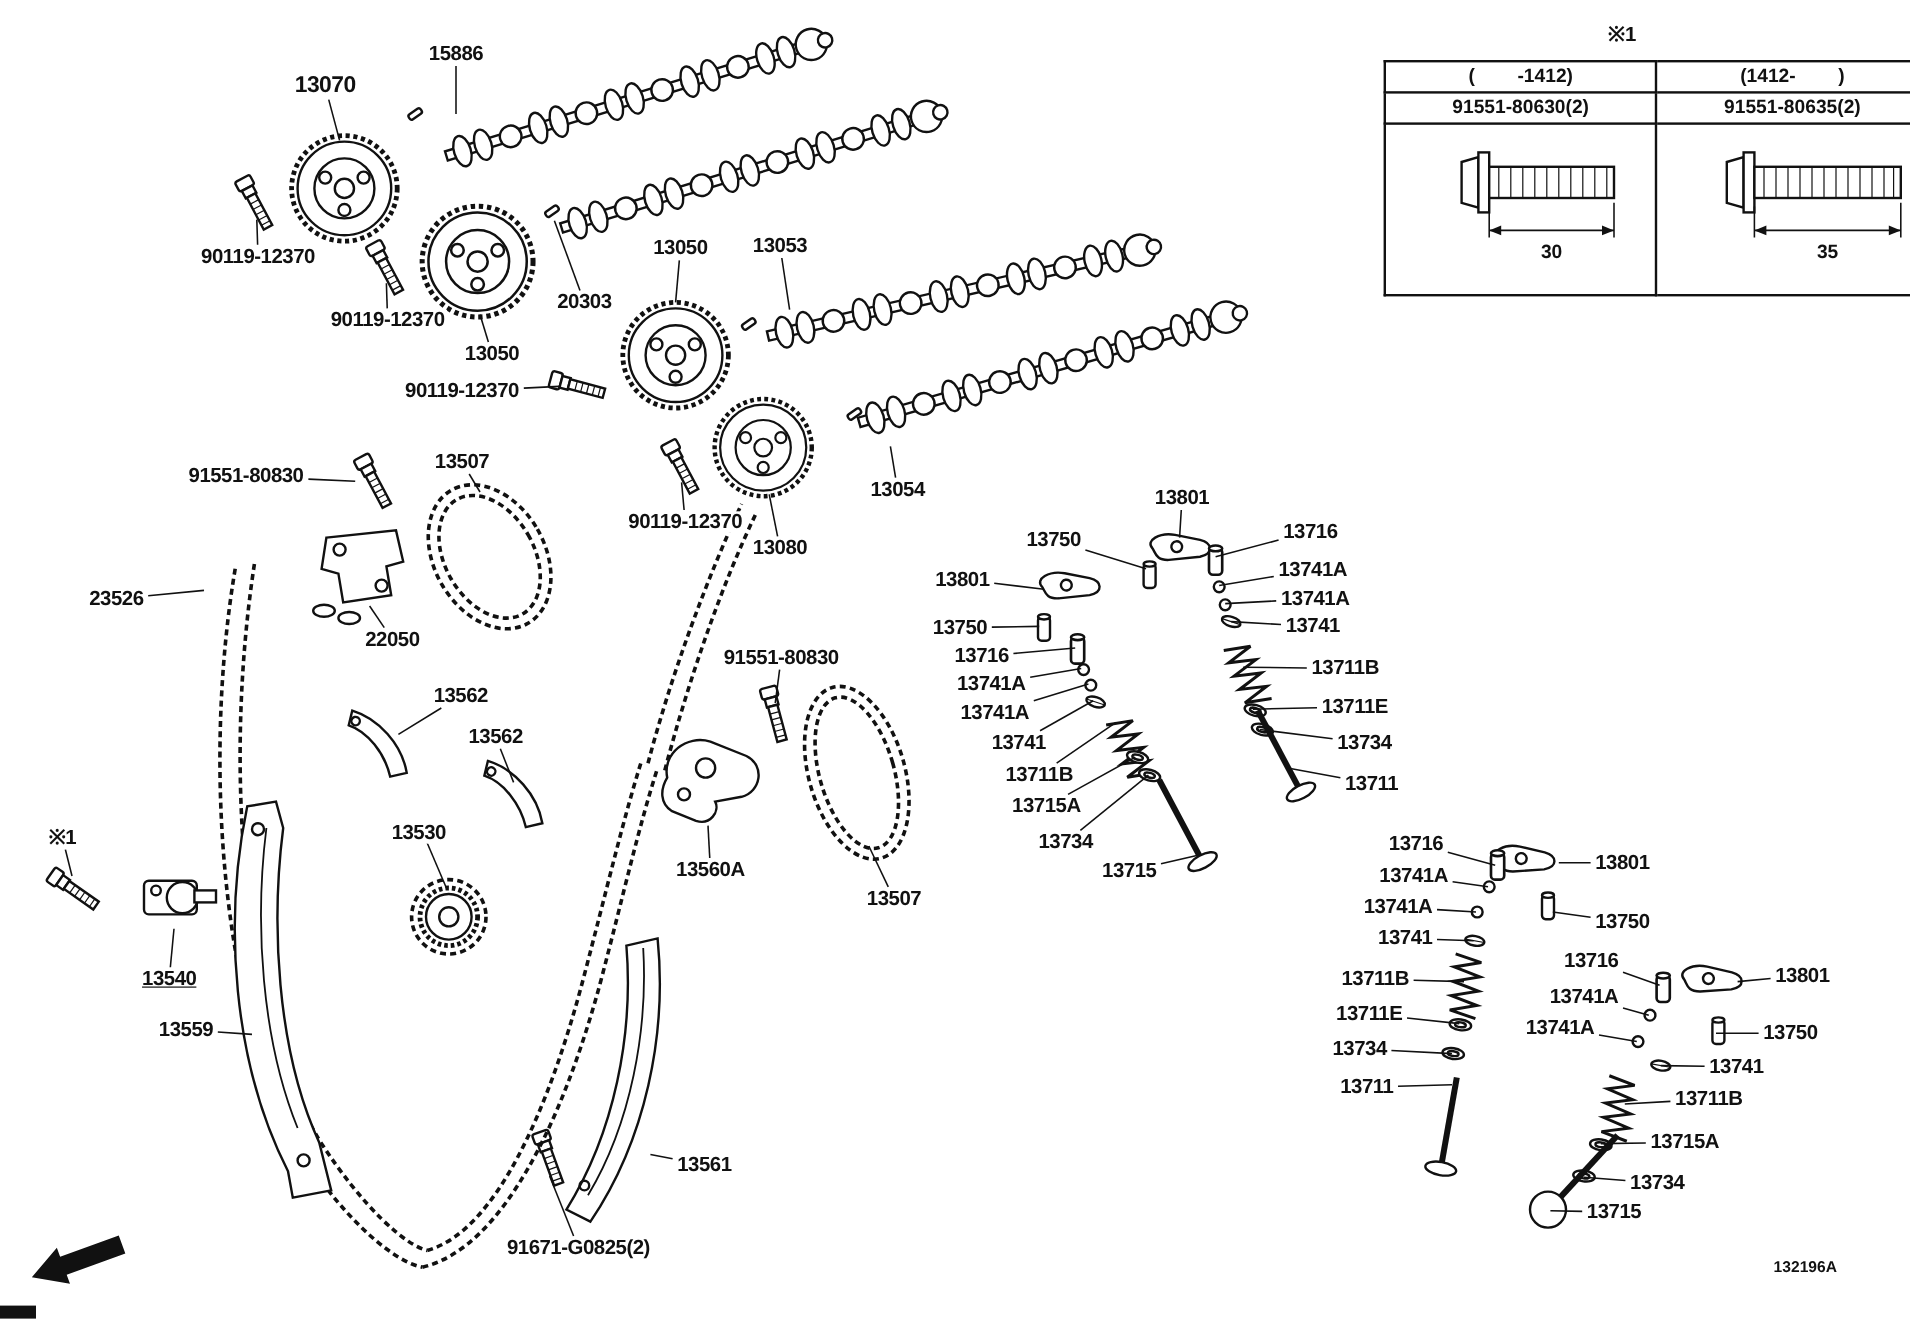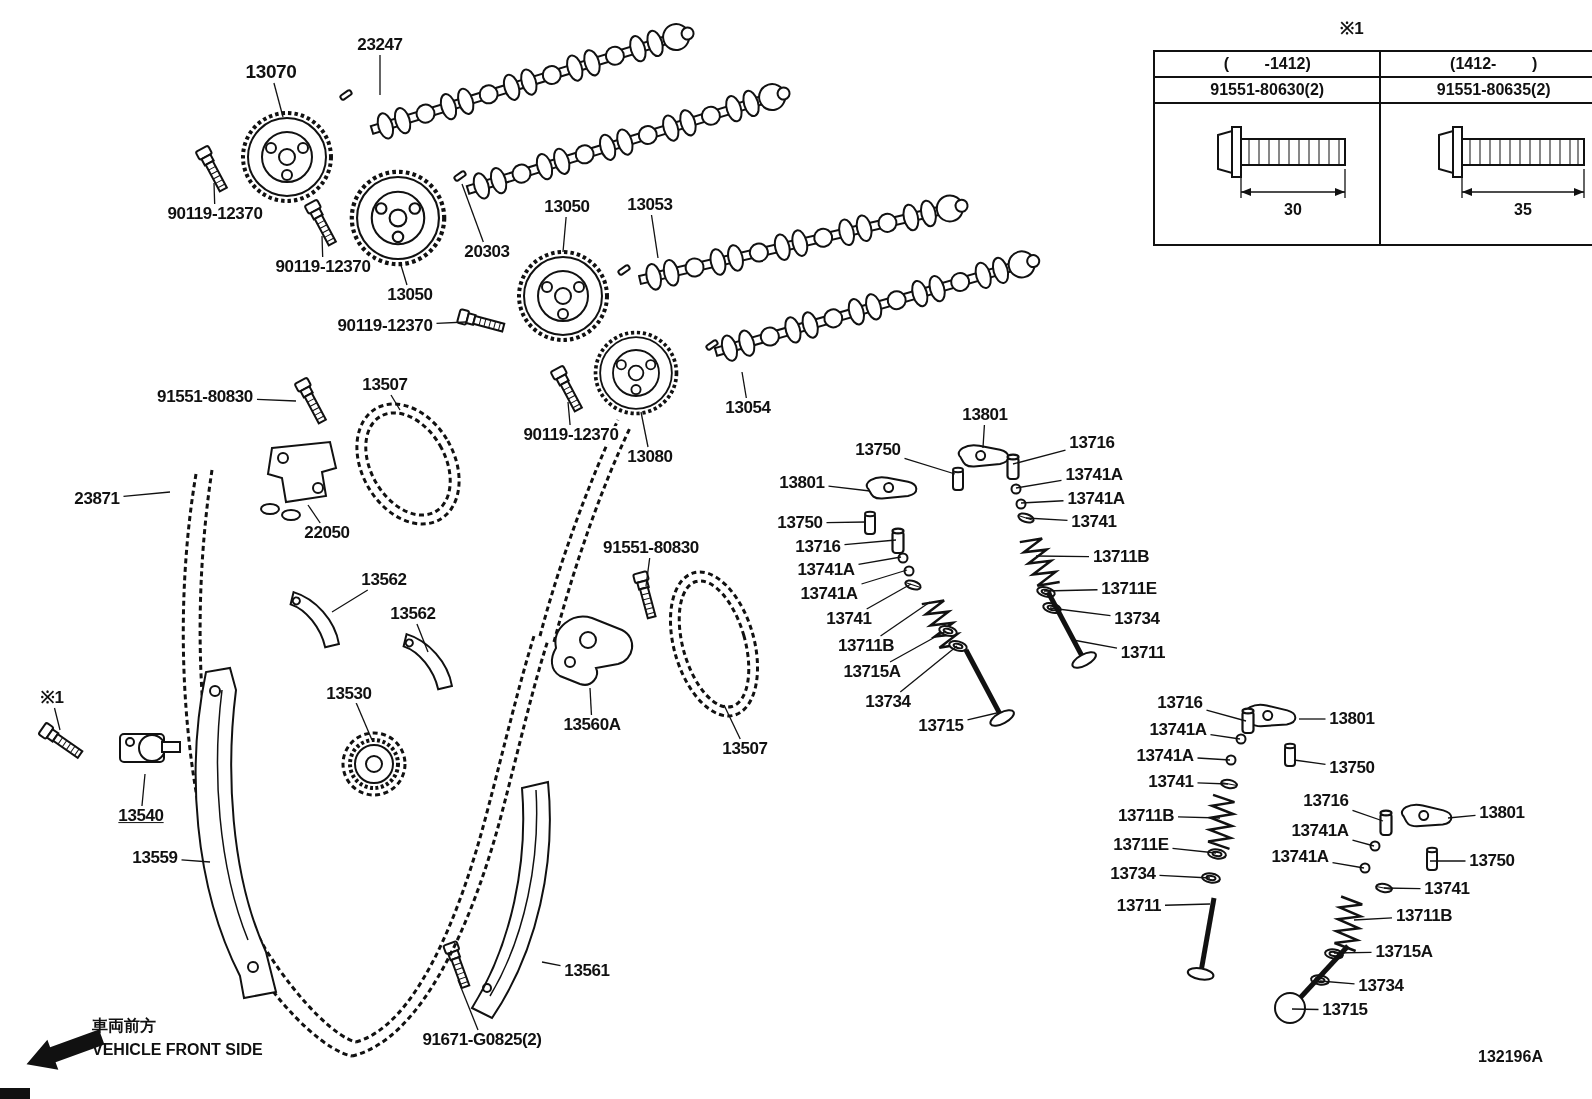--- a/index.html
+++ b/index.html
@@ -14,21 +14,21 @@
   .chain{fill:none;stroke:#111;stroke-width:3;stroke-dasharray:5 3.5;}
   .thin{fill:none;stroke:#111;stroke-width:1.5;}
   
   #inset-marker{position:absolute;left:1340px;top:16px;font-weight:700;font-size:17px;}
   #inset{position:absolute;left:1153px;top:50px;width:392px;border-collapse:collapse;background:#fff;}
   #inset td{border:2px solid #111;text-align:center;font-weight:700;font-size:16px;padding:3px 0;white-space:pre;}
   #inset .bolt-cell{height:104px;padding:0;margin-left:32px;}
   
   #front-arrow{position:absolute;left:18px;top:1020px;}
   #front-side{position:absolute;left:92px;top:1014px;font-weight:700;font-size:16px;line-height:24px;}
-  #footer-code{position:absolute;left:1478px;top:1048px;font-weight:700;font-size:16px;}
+  #footer-code{position:absolute;left:1478px;top:1048px;font-weight:700;font-size:13px;}
   #corner-mark{position:absolute;left:0;top:1088px;width:30px;height:11px;background:#111;}
 </style>
 </head>
 <body>
 
 <div id="stage">
 
   <svg id="artwork" width="1592" height="1099" viewBox="0 0 1592 1099">
     <defs>
       <g id="lobe">
@@ -364,34 +364,34 @@
         <line x1="141.95238095238096" y1="806" x2="145" y2="774" class="leader"></line>
         <line x1="181.5" y1="859.9272727272727" x2="210" y2="862" class="leader"></line>
         <line x1="54.5" y1="708" x2="60" y2="730" class="leader"></line>
         <line x1="560.5" y1="965.7" x2="542" y2="962" class="leader"></line>
         <line x1="478" y1="1030" x2="458" y2="980" class="leader"></line>
       </g>
   </svg>
 
   <div id="label-layer">
       <span class="part-label" style="left: 271px; top: 72px; font-size: 19px;">13070</span>
-      <span class="part-label" style="left: 380px; top: 45px;">23247</span>
+      <span class="part-label" style="left: 380px; top: 45px;">15886</span>
       <span class="part-label" style="left: 215px; top: 214px;">90119-12370</span>
       <span class="part-label" style="left: 323px; top: 267px;">90119-12370</span>
       <span class="part-label" style="left: 410px; top: 295px;">13050</span>
       <span class="part-label" style="left: 487px; top: 252px;">20303</span>
       <span class="part-label" style="left: 567px; top: 207px;">13050</span>
       <span class="part-label" style="left: 650px; top: 205px;">13053</span>
       <span class="part-label" style="left: 385px; top: 326px;">90119-12370</span>
       <span class="part-label" style="left: 205px; top: 397px;">91551-80830</span>
       <span class="part-label" style="left: 385px; top: 385px;">13507</span>
       <span class="part-label" style="left: 571px; top: 435px;">90119-12370</span>
       <span class="part-label" style="left: 650px; top: 457px;">13080</span>
       <span class="part-label" style="left: 748px; top: 408px;">13054</span>
-      <span class="part-label" style="left: 97px; top: 499px;">23871</span>
+      <span class="part-label" style="left: 97px; top: 499px;">23526</span>
       <span class="part-label" style="left: 327px; top: 533px;">22050</span>
       <span class="part-label" style="left: 384px; top: 580px;">13562</span>
       <span class="part-label" style="left: 413px; top: 614px;">13562</span>
       <span class="part-label" style="left: 349px; top: 694px;">13530</span>
       <span class="part-label" style="left: 651px; top: 548px;">91551-80830</span>
       <span class="part-label" style="left: 592px; top: 725px; text-align: center;">13560A</span>
       <span class="part-label" style="left: 745px; top: 749px;">13507</span>
       <span class="part-label" style="left: 985px; top: 415px;">13801</span>
       <span class="part-label" style="left: 878px; top: 450px;">13750</span>
       <span class="part-label" style="left: 1092px; top: 443px;">13716</span>
@@ -513,20 +513,16 @@
         </td>
       </tr>
     </tbody>
   </table>
 
   <svg id="front-arrow" width="96" height="66" viewBox="0 0 96 66">
     <g transform="translate(48,30) rotate(-20)">
       <polygon points="-42,0 -14,-16 -14,-8 38,-8 38,8 -14,8 -14,16" fill="#111"></polygon>
     </g>
   </svg>
-  <div id="front-side">
-    <div class="jp">車両前方</div>
-    <div class="en">VEHICLE FRONT SIDE</div>
-  </div>
   <div id="footer-code">132196A</div>
   <div id="corner-mark"></div>
 
 </div>
 
 </body></html>

